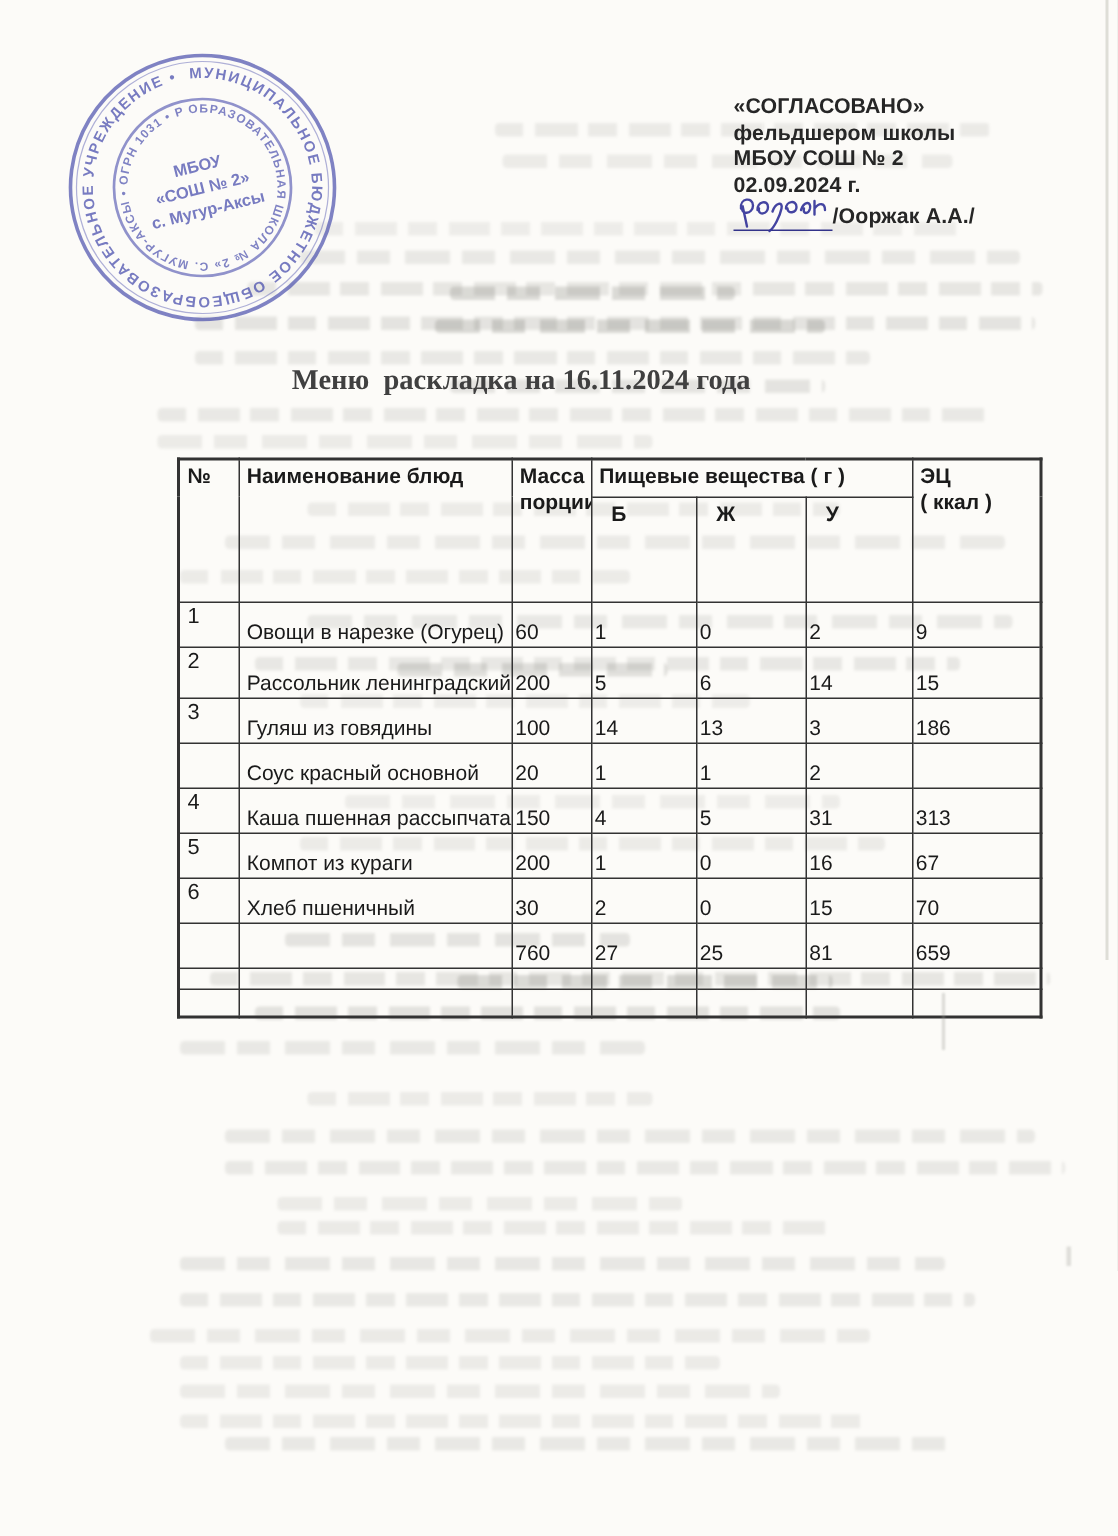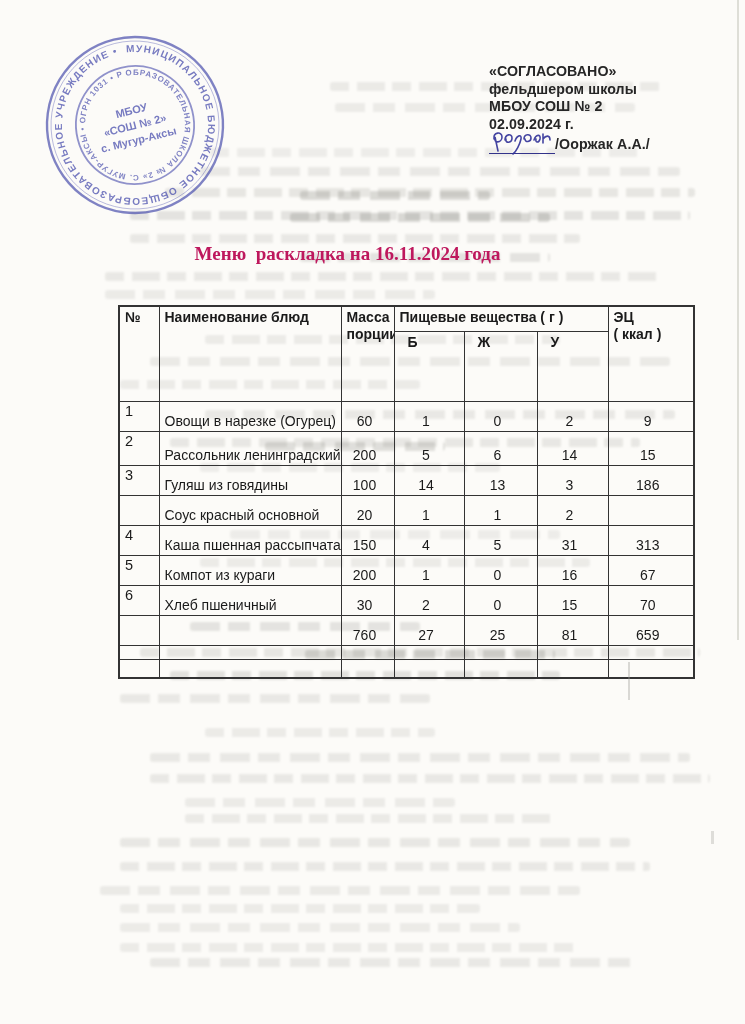--- a/index.html
+++ b/index.html
@@ -27,39 +27,39 @@
   .appr{position:absolute;font-size:14.2px;font-weight:700;line-height:17.6px;color:#262626;letter-spacing:.1px;}
   .appr-left{left:112px;top:66px;}
   .appr-right{left:489px;top:63px;}
   .sigrow{position:relative;height:26px;margin-top:2px;white-space:nowrap;}
   .sigline{display:inline-block;width:72px;border-bottom:1.6px solid #222;height:18px;position:relative;vertical-align:bottom;}
   .sig-svg{position:absolute;left:0;bottom:-6px;overflow:visible;}
   .signame{vertical-align:bottom;}
   
   .doc-title{
     position:absolute;left:60px;top:243px;width:575px;text-align:center;
-    font-family:"Liberation Serif",serif;font-weight:700;font-size:19px;color:#be185d;
+    font-family:"Liberation Serif",serif;font-weight:700;font-size:19px;color:#404040;
     white-space:pre;
   }
   
   table.menu{
     position:absolute;left:118px;top:305px;width:575px;
     border-collapse:collapse;table-layout:fixed;
     font-family:"Liberation Sans",sans-serif;font-size:14px;color:#1a1a1a;
   }
   table.menu td,table.menu th{border:1.5px solid #333;overflow:hidden;}
   table.menu{border:2px solid #333;}
   table.menu th{text-align:left;vertical-align:top;font-weight:700;padding:2px 4px 0 5px;font-size:14px;line-height:17px;}
   tr.h1{height:25px;}
   tr.h2{height:70px;}
   tr.h2 th{padding-left:13px;}
   th.c-ec{vertical-align:middle;padding-left:13px;line-height:1.3;}
   td.cnum{vertical-align:top;padding:1px 2px 0 5px;font-size:14.5px;}
   td.cdish{vertical-align:bottom;padding:0 2px 2px 5px;white-space:nowrap;}
-  td.cr{vertical-align:bottom;text-align:center;padding:11px 8px 2px 2px;margin-left:42px;}
+  td.cr{vertical-align:bottom;text-align:left;padding:11px 8px 2px 2px;margin-left:42px;}
   tr.total td{font-weight:400;}
 </style>
 </head>
 <body>
 
 <div class="page">
 
   <div id="bleed-layer">
       <div class="bl" style="left: 330px; top: 82px; width: 330px; opacity: 0.13;"></div>
       <div class="bl bl2" style="left: 335px; top: 103px; width: 300px; opacity: 0.12;"></div>

